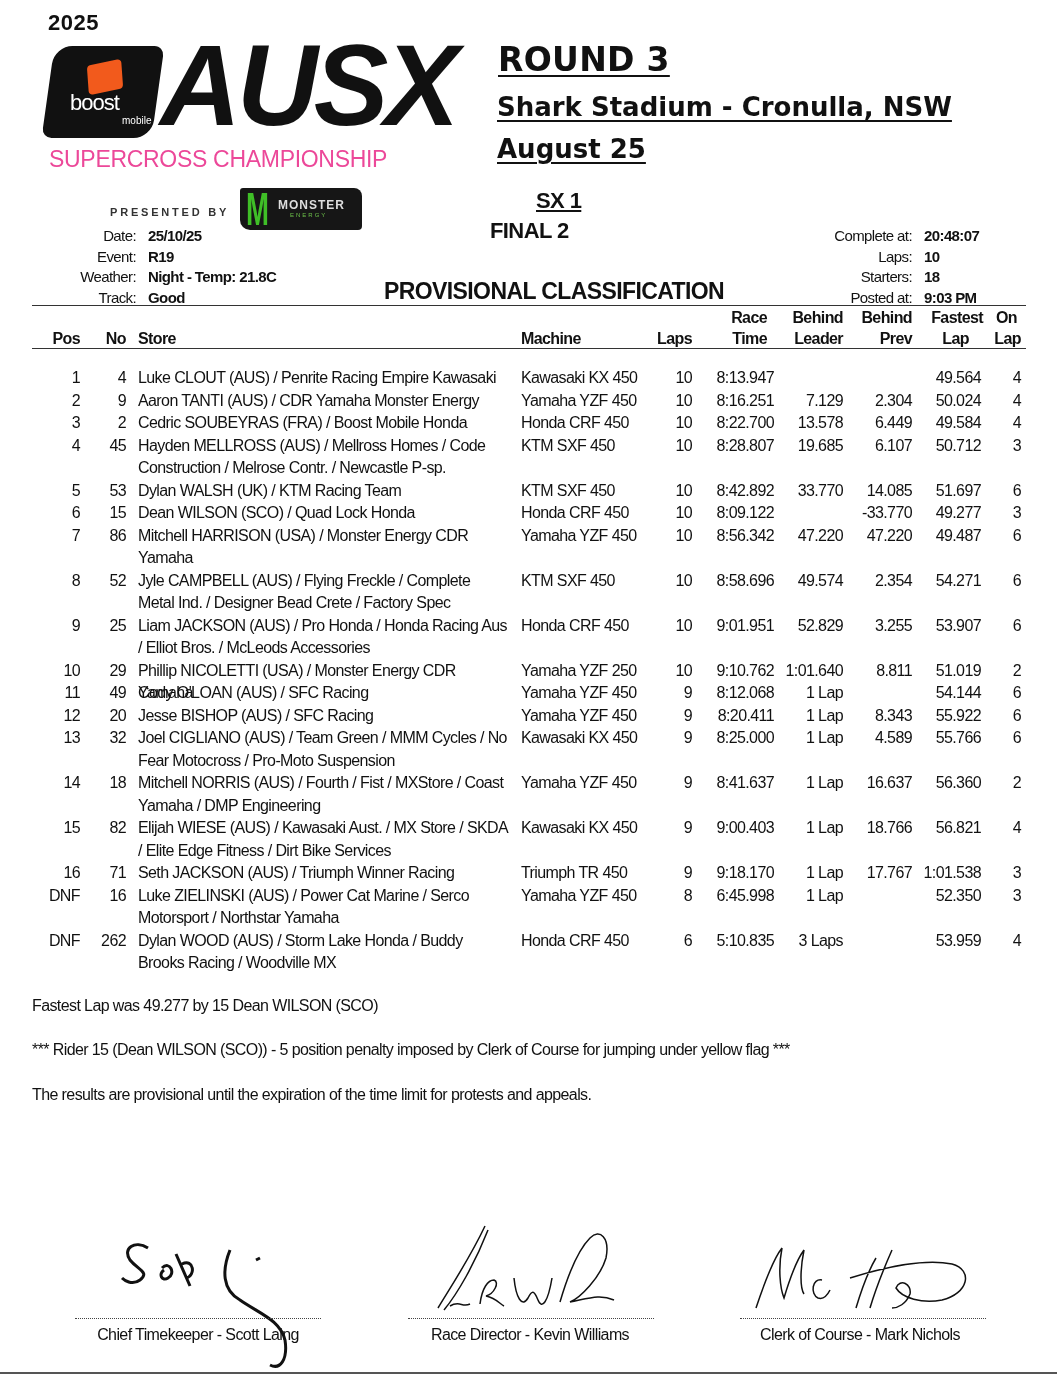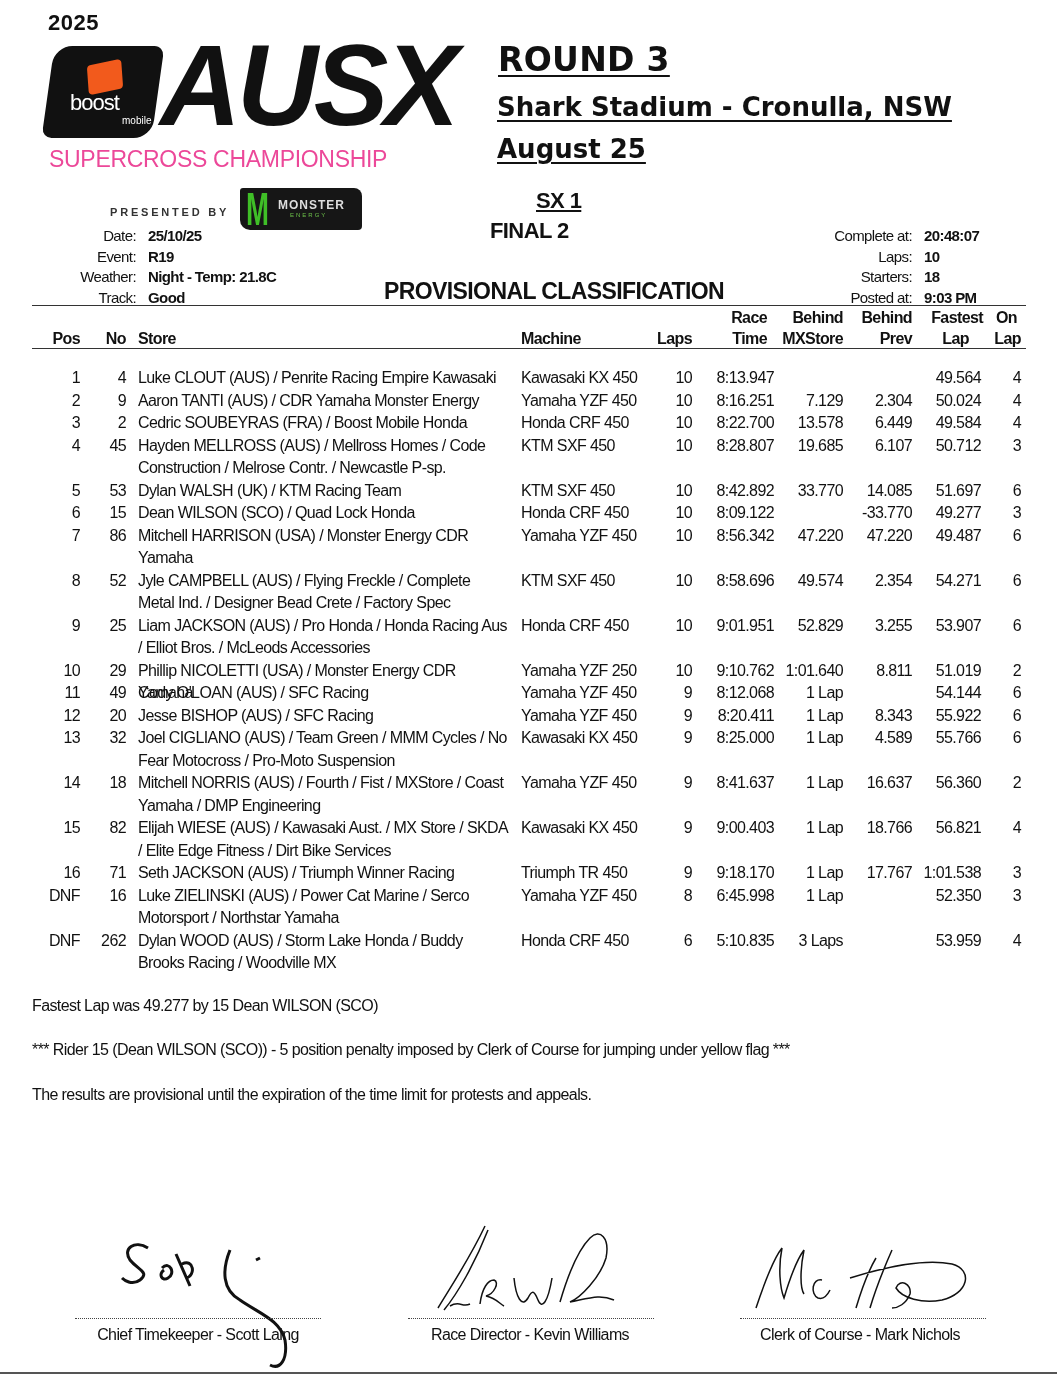--- a/index.html
+++ b/index.html
@@ -110,21 +110,21 @@
 
 <div class="cond">
   <div class="abs hdr" style="right:977px;top:329px">Pos</div>
   <div class="abs hdr" style="right:931px;top:329px">No</div>
   <div class="abs hdr" style="left:138px;top:329px">Store</div>
   <div class="abs hdr" style="left:521px;top:329px">Machine</div>
   <div class="abs hdr" style="right:365px;top:329px">Laps</div>
   <div class="abs hdr" style="right:290px;top:308px">Race</div>
   <div class="abs hdr" style="right:290px;top:329px">Time</div>
   <div class="abs hdr" style="right:214px;top:308px">Behind</div>
-  <div class="abs hdr" style="right:214px;top:329px">MXStore</div>
+  <div class="abs hdr" style="right:214px;top:329px">Leader</div>
   <div class="abs hdr" style="right:145px;top:308px">Behind</div>
   <div class="abs hdr" style="right:145px;top:329px">Prev</div>
   <div class="abs hdr" style="right:74px;top:308px">Fastest</div>
   <div class="abs hdr" style="right:88px;top:329px">Lap</div>
   <div class="abs hdr" style="right:40px;top:308px">On</div>
   <div class="abs hdr" style="right:36px;top:329px">Lap</div>
 </div>
 
 <div class="abs rule" style="top:348px"></div>
 

